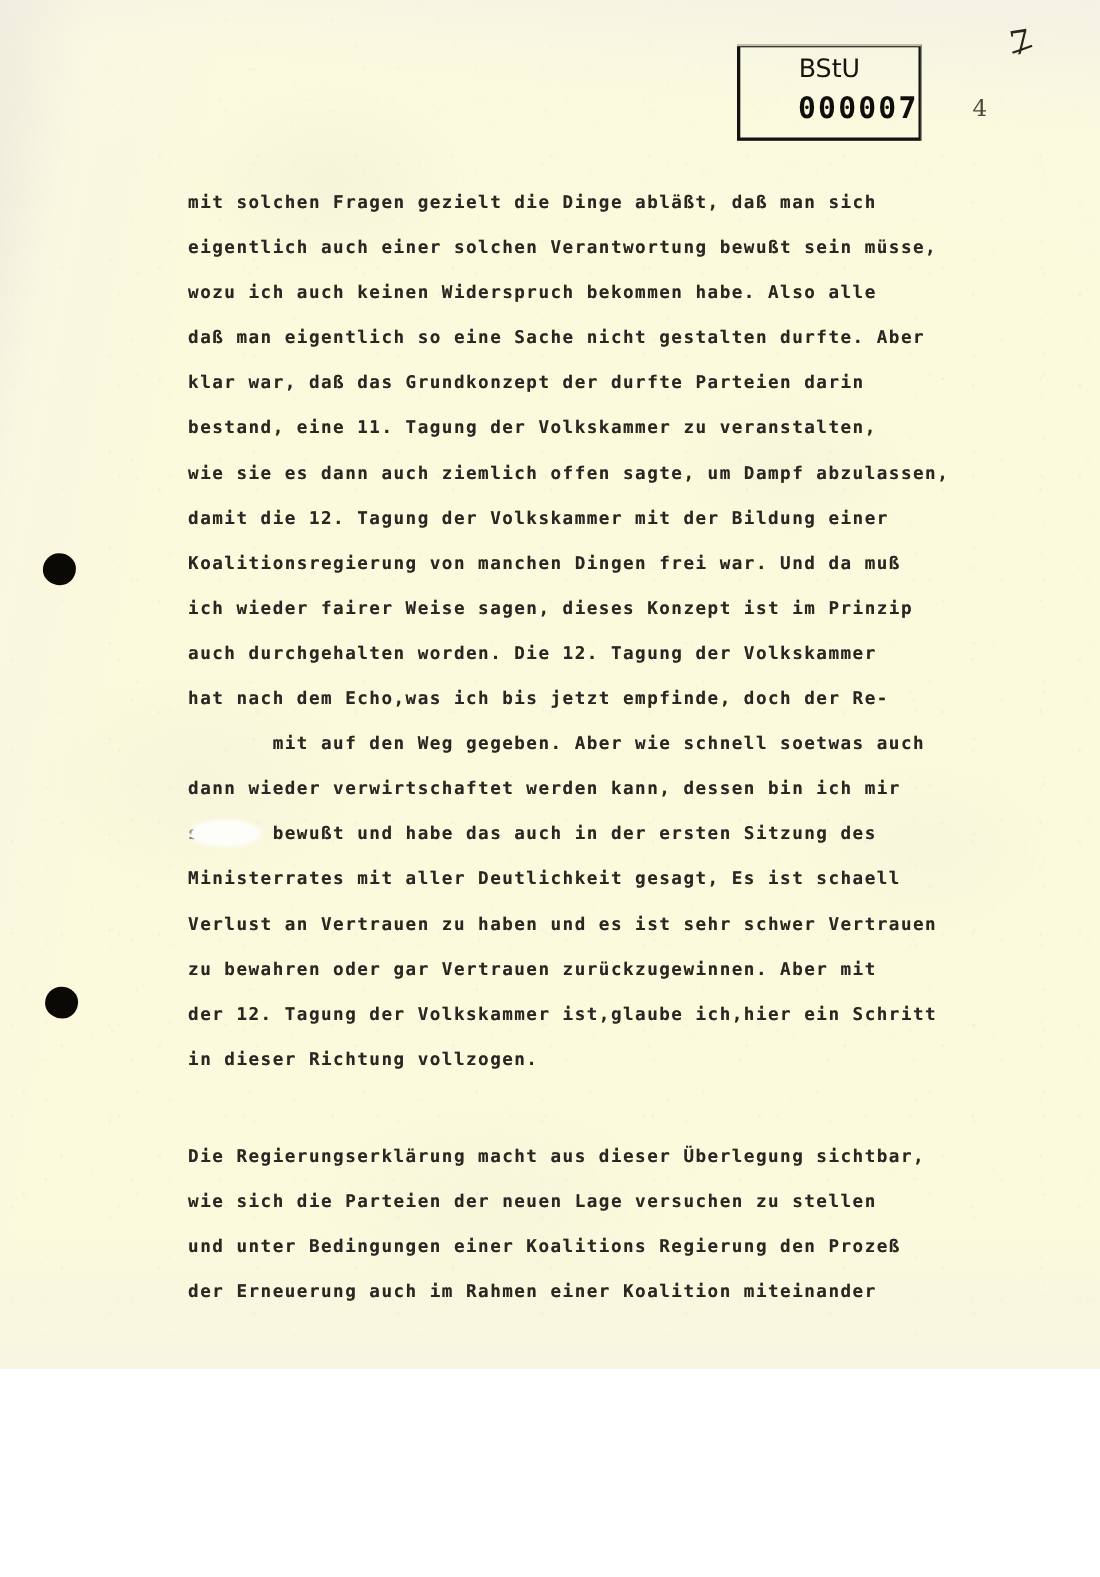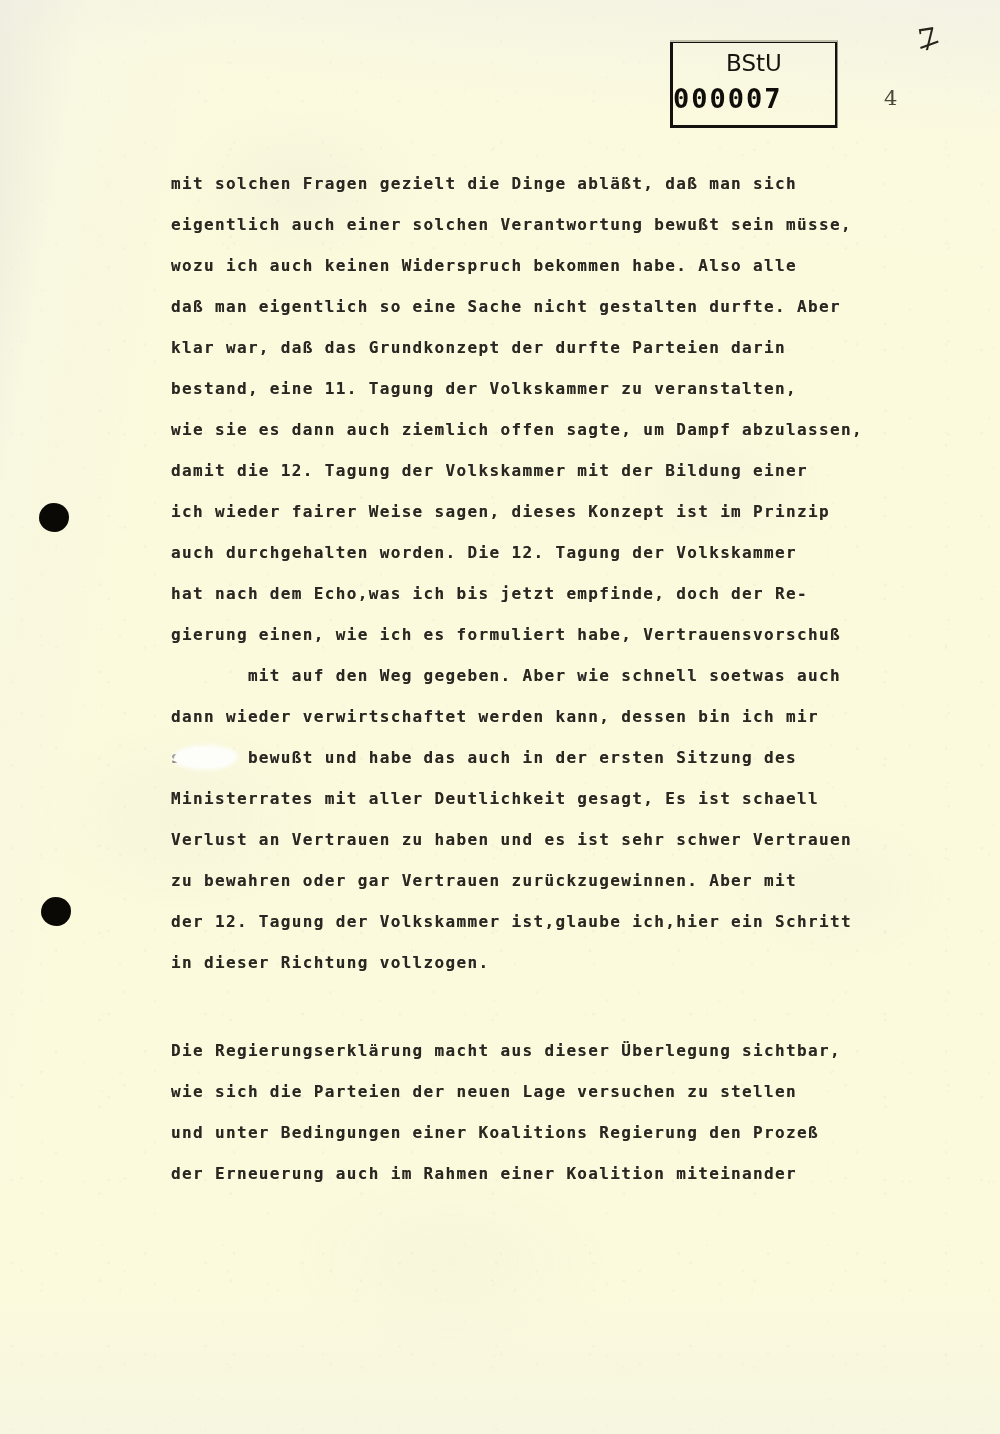--- a/index.html
+++ b/index.html
@@ -4,21 +4,21 @@
 <style>
   html, body {
     margin: 0;
     padding: 0;
     background: #ffffff;
   }
 
   #page {
     position: relative;
     width: 1000px;
-    height: 1434px;
+    height: 1244px;
     overflow: hidden;
     background: #f0abfc;
     font-family: "DejaVu Sans Mono", "Liberation Mono", monospace;
   }
 
   
   .paper-base {
     position: absolute;
     inset: 0;
     background: #fbfadd;
@@ -103,21 +103,21 @@
     text-align: center;
     font-family: "DejaVu Sans", "Liberation Sans", sans-serif;
     font-size: 23px;
     letter-spacing: 0px;
     color: #17140f;
   }
   .bstu-number {
     position: absolute;
     left: 0; right: 0;
     top: 40px;
-    text-align: left;
+    text-align: right;
     font-family: "DejaVu Sans Mono", "Liberation Mono", monospace;
     font-size: 27px;
     font-weight: 700;
     letter-spacing: 2px;
     color: #100e0a;
   }
 
   .folio-handwritten {
     position: absolute;
     left: 918px;
@@ -221,24 +221,24 @@
 
     <div>
       <div class="typed-line">mit solchen Fragen gezielt die Dinge abläßt, daß man sich</div>
       <div class="typed-line">eigentlich auch einer solchen Verantwortung bewußt sein müsse,</div>
       <div class="typed-line">wozu ich auch keinen Widerspruch bekommen habe. Also alle</div>
       <div class="typed-line">daß man eigentlich so eine Sache nicht gestalten durfte. Aber</div>
       <div class="typed-line">klar war, daß das Grundkonzept der durfte Parteien darin</div>
       <div class="typed-line">bestand, eine 11. Tagung der Volkskammer zu veranstalten,</div>
       <div class="typed-line">wie sie es dann auch ziemlich offen sagte, um Dampf abzulassen,</div>
       <div class="typed-line">damit die 12. Tagung der Volkskammer mit der Bildung einer</div>
+      <div class="typed-line">Koalitionsregierung von manchen Dingen frei war. Und da muß</div>
       <div class="typed-line">ich wieder fairer Weise sagen, dieses Konzept ist im Prinzip</div>
       <div class="typed-line">auch durchgehalten worden. Die 12. Tagung der Volkskammer</div>
       <div class="typed-line">hat nach dem Echo,was ich bis jetzt empfinde, doch der Re-</div>
-      <div class="typed-line">gierung einen, wie ich es formuliert habe, Vertrauensvorschuß</div>
       <div class="typed-line">       mit auf den Weg gegeben. Aber wie schnell soetwas auch</div>
       <div class="typed-line">dann wieder verwirtschaftet werden kann, dessen bin ich mir</div>
       <div class="typed-line">selber bewußt und habe das auch in der ersten Sitzung des</div>
       <div class="typed-line">Ministerrates mit aller Deutlichkeit gesagt, Es ist schaell</div>
       <div class="typed-line">Verlust an Vertrauen zu haben und es ist sehr schwer Vertrauen</div>
       <div class="typed-line">zu bewahren oder gar Vertrauen zurückzugewinnen. Aber mit</div>
       <div class="typed-line">der 12. Tagung der Volkskammer ist,glaube ich,hier ein Schritt</div>
       <div class="typed-line">in dieser Richtung vollzogen.</div>
     </div>
 

